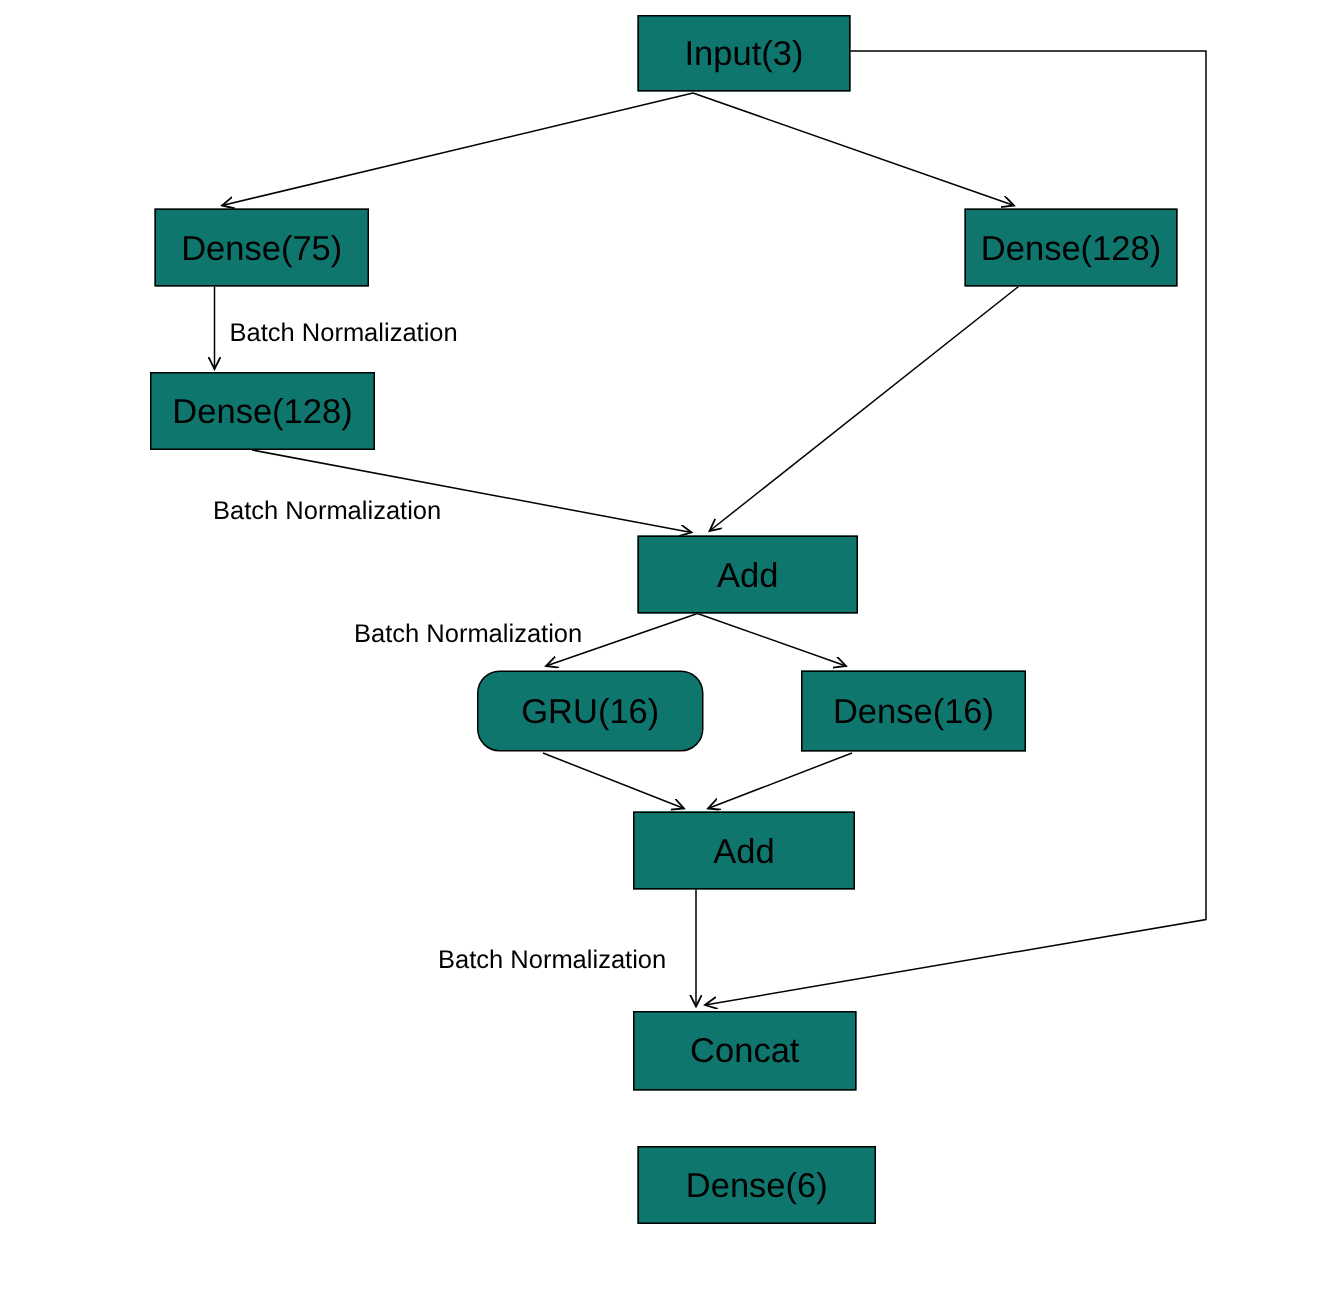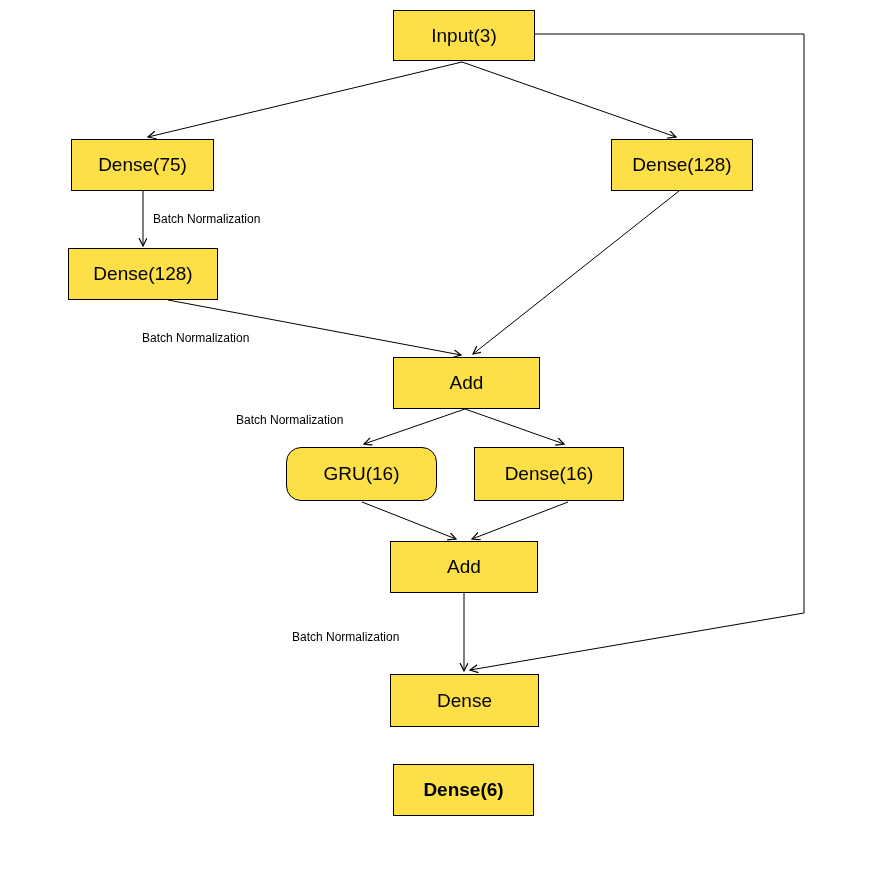--- a/index.html
+++ b/index.html
@@ -18,32 +18,33 @@
   .edges-layer {
     position: absolute;
     left: 0;
     top: 0;
     width: 888px;
     height: 877px;
   }
   .node {
     position: absolute;
     box-sizing: border-box;
-    background: #fde047;
+    background: #0f766e;
     border: 1px solid #000000;
     display: flex;
     align-items: center;
     justify-content: center;
-    font-size: 19px;
+    font-size: 23px;
     color: #000000;
     white-space: nowrap;
+    margin-left: 32px;
   }
   .edge-label {
     position: absolute;
-    font-size: 12px;
+    font-size: 17px;
     color: #000000;
     white-space: nowrap;
   }
 </style>
 </head>
 <body>
 
 <div class="stage">
   <svg class="edges-layer" xmlns="http://www.w3.org/2000/svg" width="888" height="877" viewBox="0 0 888 877">
     <defs>
@@ -65,21 +66,21 @@
         <polyline points="535,34 804,34 804,613 470,670" fill="none" stroke="#000000" stroke-width="1" marker-end="url(#arrow)"></polyline>
       </g>
   </svg>
 
 <div class="node" style="left: 393px; top: 10px; width: 142px; height: 51px;">Input(3)</div>
     <div class="node" style="left: 71px; top: 139px; width: 143px; height: 52px;">Dense(75)</div>
     <div class="node" style="left: 611px; top: 139px; width: 142px; height: 52px;">Dense(128)</div>
     <div class="node" style="left: 68px; top: 248px; width: 150px; height: 52px;">Dense(128)</div>
     <div class="node" style="left: 393px; top: 357px; width: 147px; height: 52px;">Add</div>
     <div class="node" style="left: 286px; top: 447px; width: 151px; height: 54px; border-radius: 15px;">GRU(16)</div>
-    <div class="node" style="left: 474px; top: 447px; width: 150px; height: 54px;">Dense(16)</div>
+    <div class="node" style="left: 502px; top: 447px; width: 150px; height: 54px;">Dense(16)</div>
     <div class="node" style="left: 390px; top: 541px; width: 148px; height: 52px;">Add</div>
-    <div class="node" style="left: 390px; top: 674px; width: 149px; height: 53px;">Dense</div>
-    <div class="node" style="left: 393px; top: 764px; width: 141px; height: 52px; font-weight: bold;">Dense(6)</div>
+    <div class="node" style="left: 390px; top: 674px; width: 149px; height: 53px;">Concat</div>
+    <div class="node" style="left: 393px; top: 764px; width: 159px; height: 52px;">Dense(6)</div>
     <div class="edge-label" style="left: 153px; top: 212px;">Batch Normalization</div>
     <div class="edge-label" style="left: 142px; top: 331px;">Batch Normalization</div>
     <div class="edge-label" style="left: 236px; top: 413px;">Batch Normalization</div>
     <div class="edge-label" style="left: 292px; top: 630px;">Batch Normalization</div>
   </div>
 
 </body></html>

